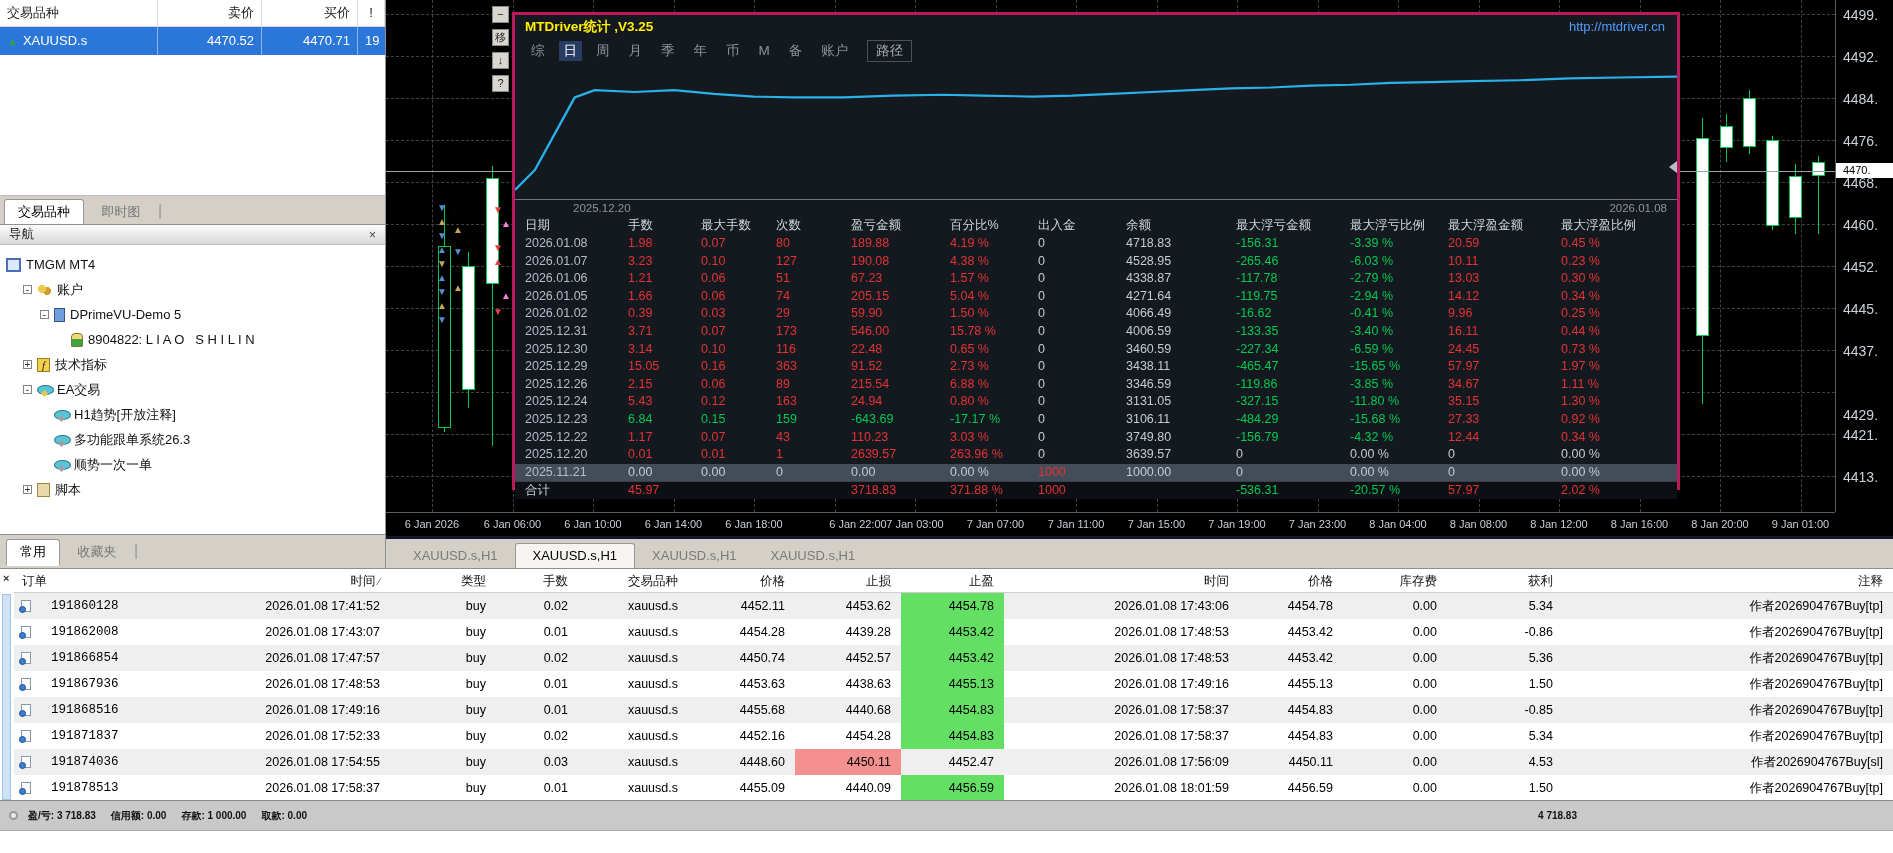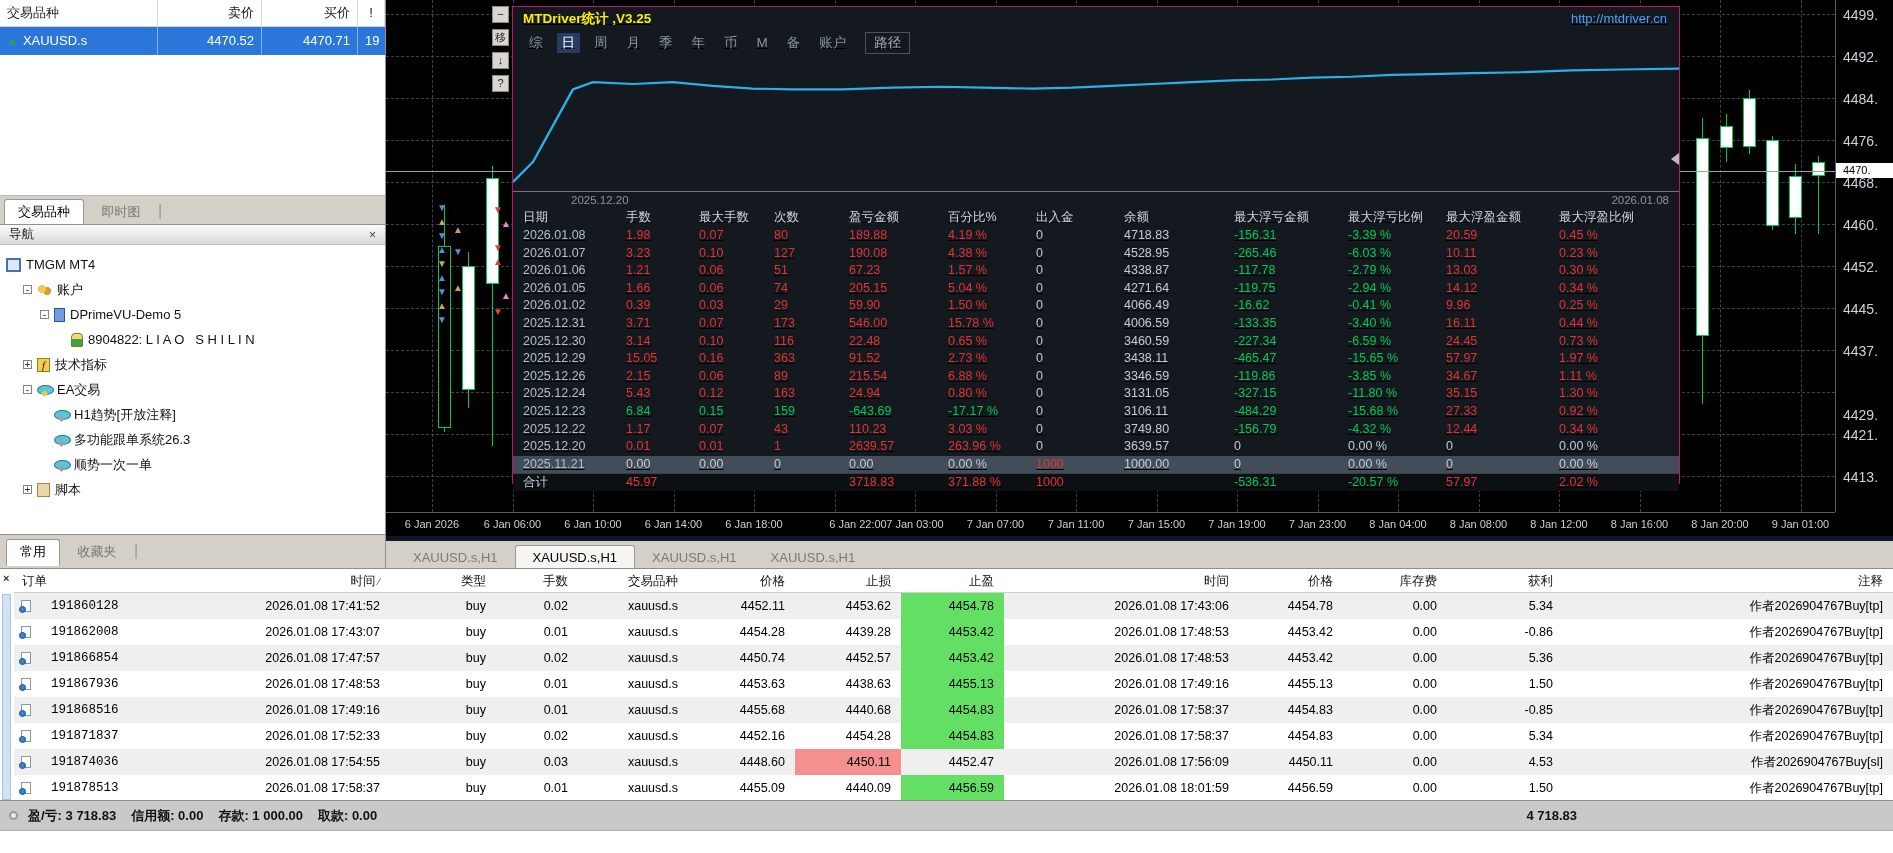--- a/index.html
+++ b/index.html
@@ -55,21 +55,21 @@
   .candle-body { position:absolute; width:13px; z-index:2; }
   .marker { position:absolute; font-size:10px; z-index:3; transform:translate(-50%,-50%); line-height:1; }
   #price-axis { position:absolute; right:0; top:0; width:58px; height:512px; background:#000; border-left:1px solid #5a5f66; z-index:4; }
   .pa-label { position:absolute; left:7px; font-size:14px; color:#ccd2d9; }
   .pa-current { position:absolute; left:0; width:58px; height:15px; background:#fff; color:#000; font-size:11px; line-height:15px; padding-left:7px; z-index:5; }
   #time-axis { position:absolute; left:0; top:512px; width:1449px; height:24px; background:#000; border-top:1px solid #5a5f66; z-index:4; }
   .ta-label { position:absolute; top:5px; font-size:11px; color:#c9ced4; transform:translateX(-50%); white-space:nowrap; }
   .win-btn { position:absolute; width:17px; height:17px; background:#d9d6d0; border:1px solid #8a8a8a; font-size:11px; text-align:center; line-height:15px; color:#222; z-index:6; }
 
   
-  #stats-panel { position:absolute; left:126px; top:6px; width:1168px; height:478px; background:#14191f; border:1px solid #be185d; z-index:5;text-decoration:underline; }
+  #stats-panel { position:absolute; left:126px; top:12px; width:1168px; height:478px; background:#14191f; border:3px solid #be185d; z-index:5; }
   .sp-title { height:23px; display:flex; justify-content:space-between; align-items:center; padding:0 12px 0 10px; }
   .sp-title-text { color:#ffee00; font-size:13.5px; font-weight:bold; }
   .sp-url { color:#4d9fff; font-size:13px; }
   #sp-menu { height:25px; display:flex; align-items:center; padding-left:16px; }
   .sp-menu-item { color:#8b939e; font-size:13.5px; margin-right:19px; }
   .sp-menu-item.selected { background:#273c63; color:#fff; padding:1px 5px; margin-left:-5px; margin-right:14px; }
   .sp-menu-item.path { border:1px solid #4a515a; padding:1px 8px; color:#a8afb8; }
   .sp-chart { height:136px; position:relative; }
   .sp-chart svg { position:absolute; left:0; top:0; width:100%; height:100%; }
   .sp-xlabels { height:16px; border-top:1px solid #70757c; position:relative; font-size:11.5px; color:#8d949e; }
@@ -78,21 +78,21 @@
   #sp-table { margin-top:1px; }
   .srow { display:grid; grid-template-columns:103px 73px 75px 75px 99px 88px 88px 110px 114px 98px 113px 1fr; padding-left:10px; height:17.6px; line-height:17.6px; font-size:12.5px; }
   .srow.header { color:#cfd6de; height:19px; line-height:19px; }
   .srow.hl { background:#434d5a; }
   .srow.total { background:#0c1015; border-top:1px solid #3a4047; }
   .scell.r { color:#e23434; } .scell.g { color:#00c853; } .scell.w { color:#c3cbd4; }
   .scell.date { color:#b2bdc9; }
   .sp-handle { position:absolute; right:0; top:146px; width:0; height:0; border-top:6px solid transparent; border-bottom:6px solid transparent; border-right:8px solid #b8bdc4; }
 
   
-  #chart-tabs { position:absolute; left:386px; top:536px; width:1507px; height:32px; background:#d4d0c8; border-top:5px solid #0f172a; padding:4px 0 0 10px; }
+  #chart-tabs { position:absolute; left:386px; top:536px; width:1507px; height:32px; background:#d4d0c8; border-top:3px solid #0f172a; padding:4px 0 0 10px; }
   .ctab { display:inline-block; padding:4px 17px 5px; font-size:13px; color:#7a7a7a; }
   .ctab.active { background:#f7f5f1; border:1px solid #999; border-bottom:none; color:#000; border-radius:3px 3px 0 0; }
 
   
   #orders { position:absolute; left:0; top:568px; width:1893px; height:232px; background:#fff; border-top:1px solid #8f8f8f; }
   .o-close { position:absolute; left:3px; top:3px; font-size:11px; font-weight:bold; color:#333; }
   .blue-strip { position:absolute; left:2px; top:25px; width:9px; height:206px; background:#cfe3f5; border:1px solid #9ec4e8; }
   .o-main { margin-left:14px; }
   .o-header, .o-row { display:grid; grid-template-columns:186px 190px 106px 82px 110px 107px 106px 103px 235px 104px 104px 116px 1fr; }
   .o-header { height:24px; line-height:24px; font-size:12.5px; color:#111; border-bottom:1px solid #cfcfcf; }
@@ -102,21 +102,21 @@
   .o-row { height:26px; line-height:26px; font-size:12.5px; color:#000; }
   .o-row.odd { background:#efefef; }
   .o-cell { text-align:right; padding-right:10px; }
   .o-cell.first { text-align:left; padding-left:7px; display:flex; align-items:center; gap:20px;font-family:Liberation Mono, monospace; }
   .o-cell.hl-g { background:#63df63; }
   .o-cell.hl-r { background:#f59090; }
   .doc-icon { width:10px; height:12px; background:#fdfdfd; border:1px solid #8899aa; position:relative; flex:none; }
   .doc-icon::after { content:""; position:absolute; left:-3px; bottom:-2px; width:5px; height:5px; border-radius:50%; background:#3b7fd4; border:1px solid #1d4f94; }
 
   
-  #status-bar { position:absolute; left:0; top:800px; width:1893px; height:30px; background:#c9c9c9; border-top:1px solid #8a8a8a; display:flex; align-items:center; font-size:13px; font-weight:bold; color:#111; }
+  #status-bar { position:absolute; left:0; top:800px; width:1893px; height:30px; background:#c9c9c9; border-top:1px solid #8a8a8a; display:flex; align-items:center; font-size:10px; font-weight:bold; color:#111; }
   .sb-circle { width:9px; height:9px; border:2px solid #9a9a9a; border-radius:50%; background:#e9e9e9; margin:0 10px 0 9px; flex:none; }
   .sb-item { margin-right:15px; white-space:pre; }
   .sb-value { position:absolute; left:1427px; width:150px; text-align:right; }
   #bottom-strip { position:absolute; left:0; top:830px; width:1893px; height:23px; background:#fff; border-top:1px solid #ababab; }
 </style>
 </head>
 <body>
 
 <div id="app">
 

